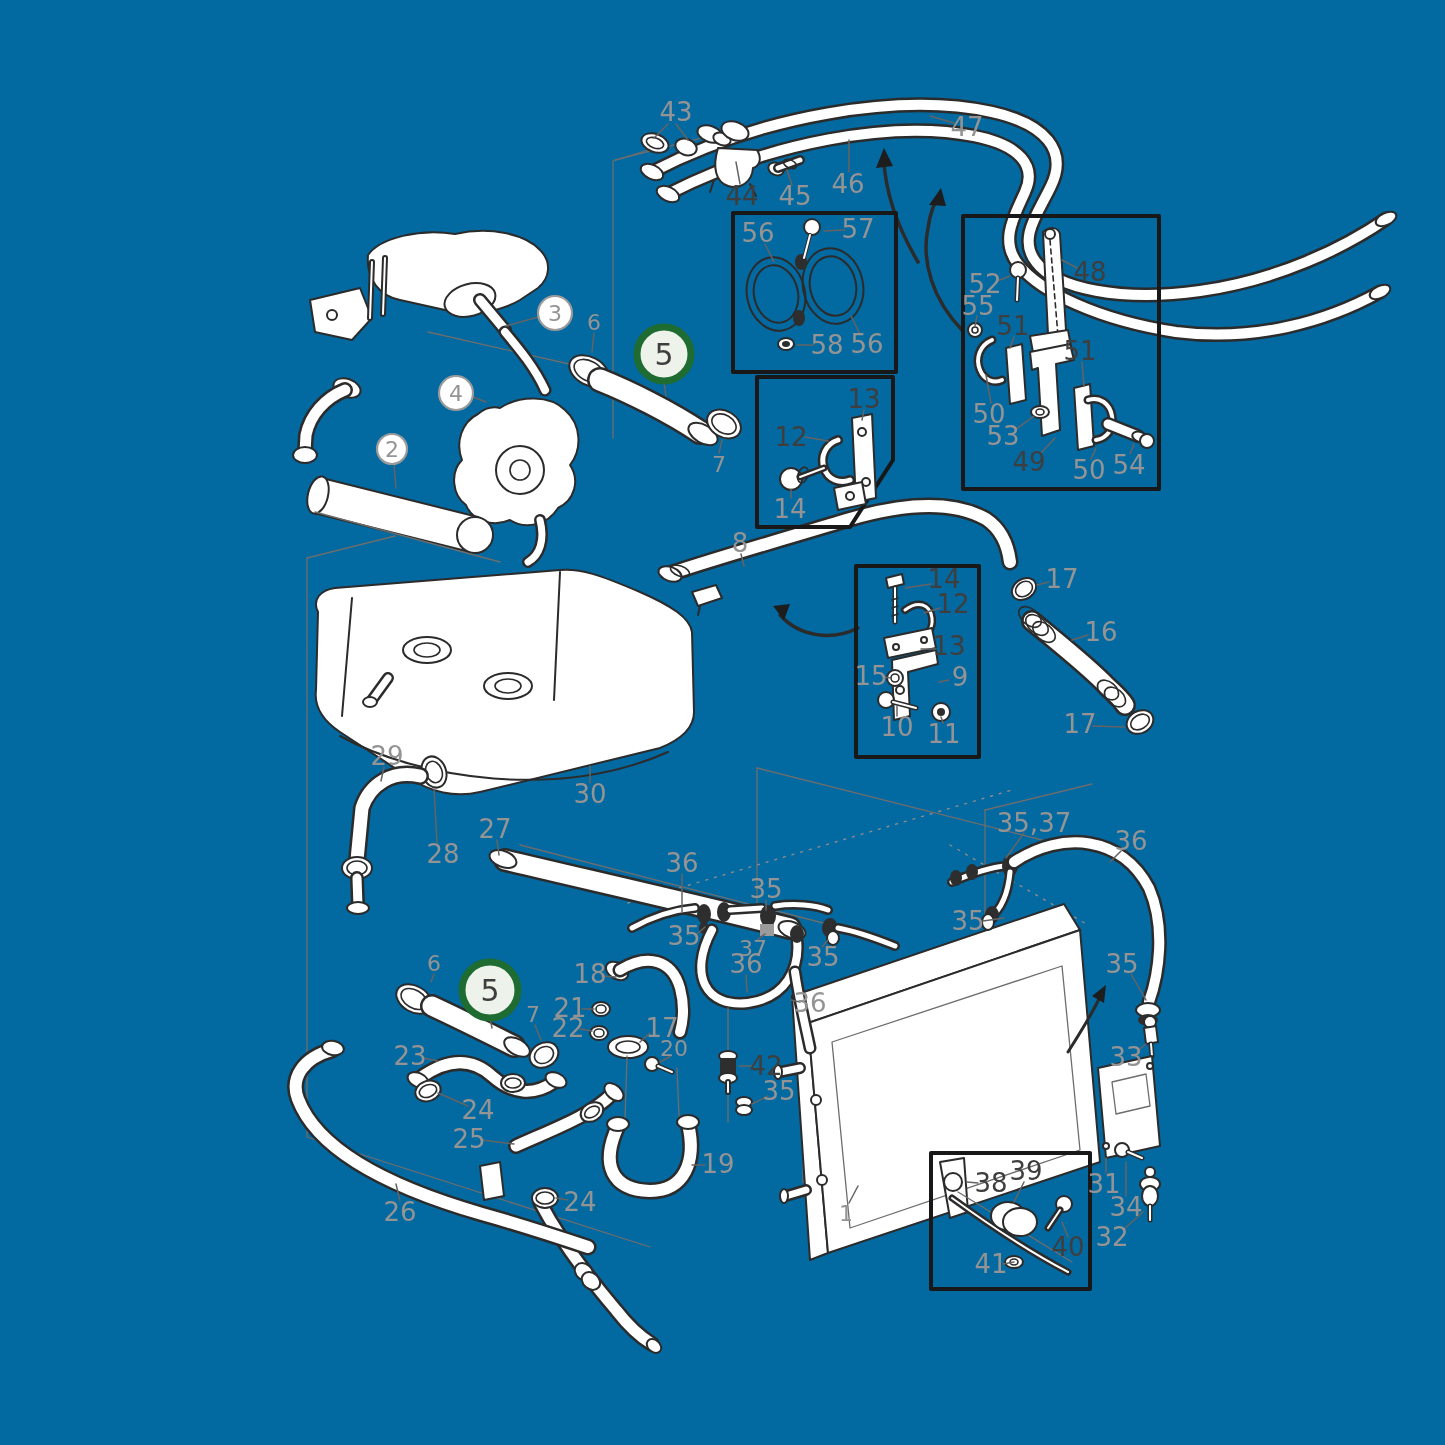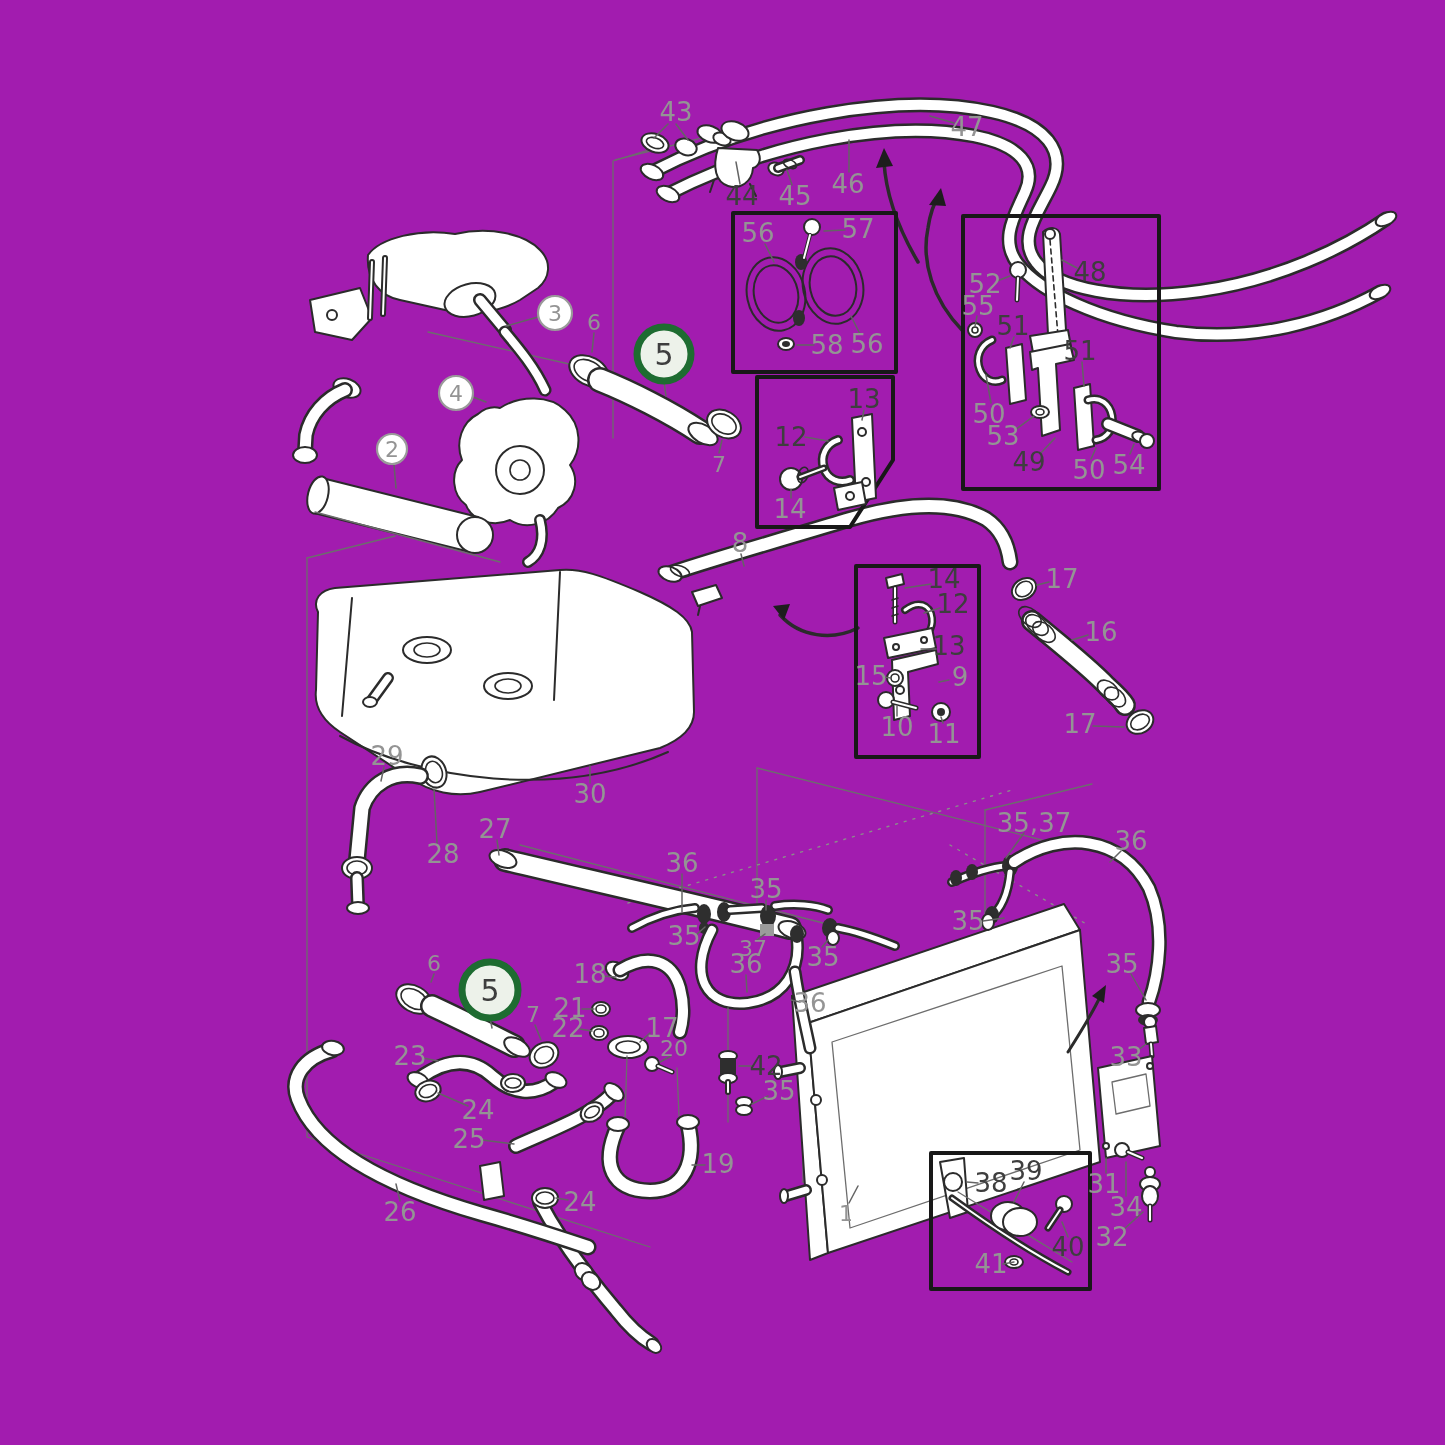--- a/index.html
+++ b/index.html
@@ -1,16 +1,16 @@
 <!DOCTYPE html>
 <html><head>
 <meta charset="utf-8">
 <style>
   html,body{margin:0;padding:0;background:#ffffff}
-  .stage{width:1445px;height:1445px;position:relative;background:#a21caf;overflow:hidden}
+  .stage{width:1445px;height:1445px;position:relative;background:#0369a1;overflow:hidden}
   svg text{font-family:"DejaVu Sans","Liberation Sans",sans-serif}
   path,ellipse,circle,polygon,rect,line{stroke-linecap:round;stroke-linejoin:round}
   .s{stroke:#2b2b2b;fill:none;stroke-width:2}
   .sw{stroke:#2b2b2b;fill:#ffffff;stroke-width:2}
   .rib{stroke:#2b2b2b;fill:none;stroke-width:1.6}
   .thin{stroke:#6d6d6d;fill:none;stroke-width:1.3}
   .dot{stroke:#8b8b8b;fill:none;stroke-width:1.4;stroke-dasharray:2 7}
   .dash{stroke:#2b2b2b;fill:none;stroke-width:1.6;stroke-dasharray:5 4}
   .box{stroke:#181818;fill:none;stroke-width:4}
   .solid{fill:#1d1d1d;stroke:none}

